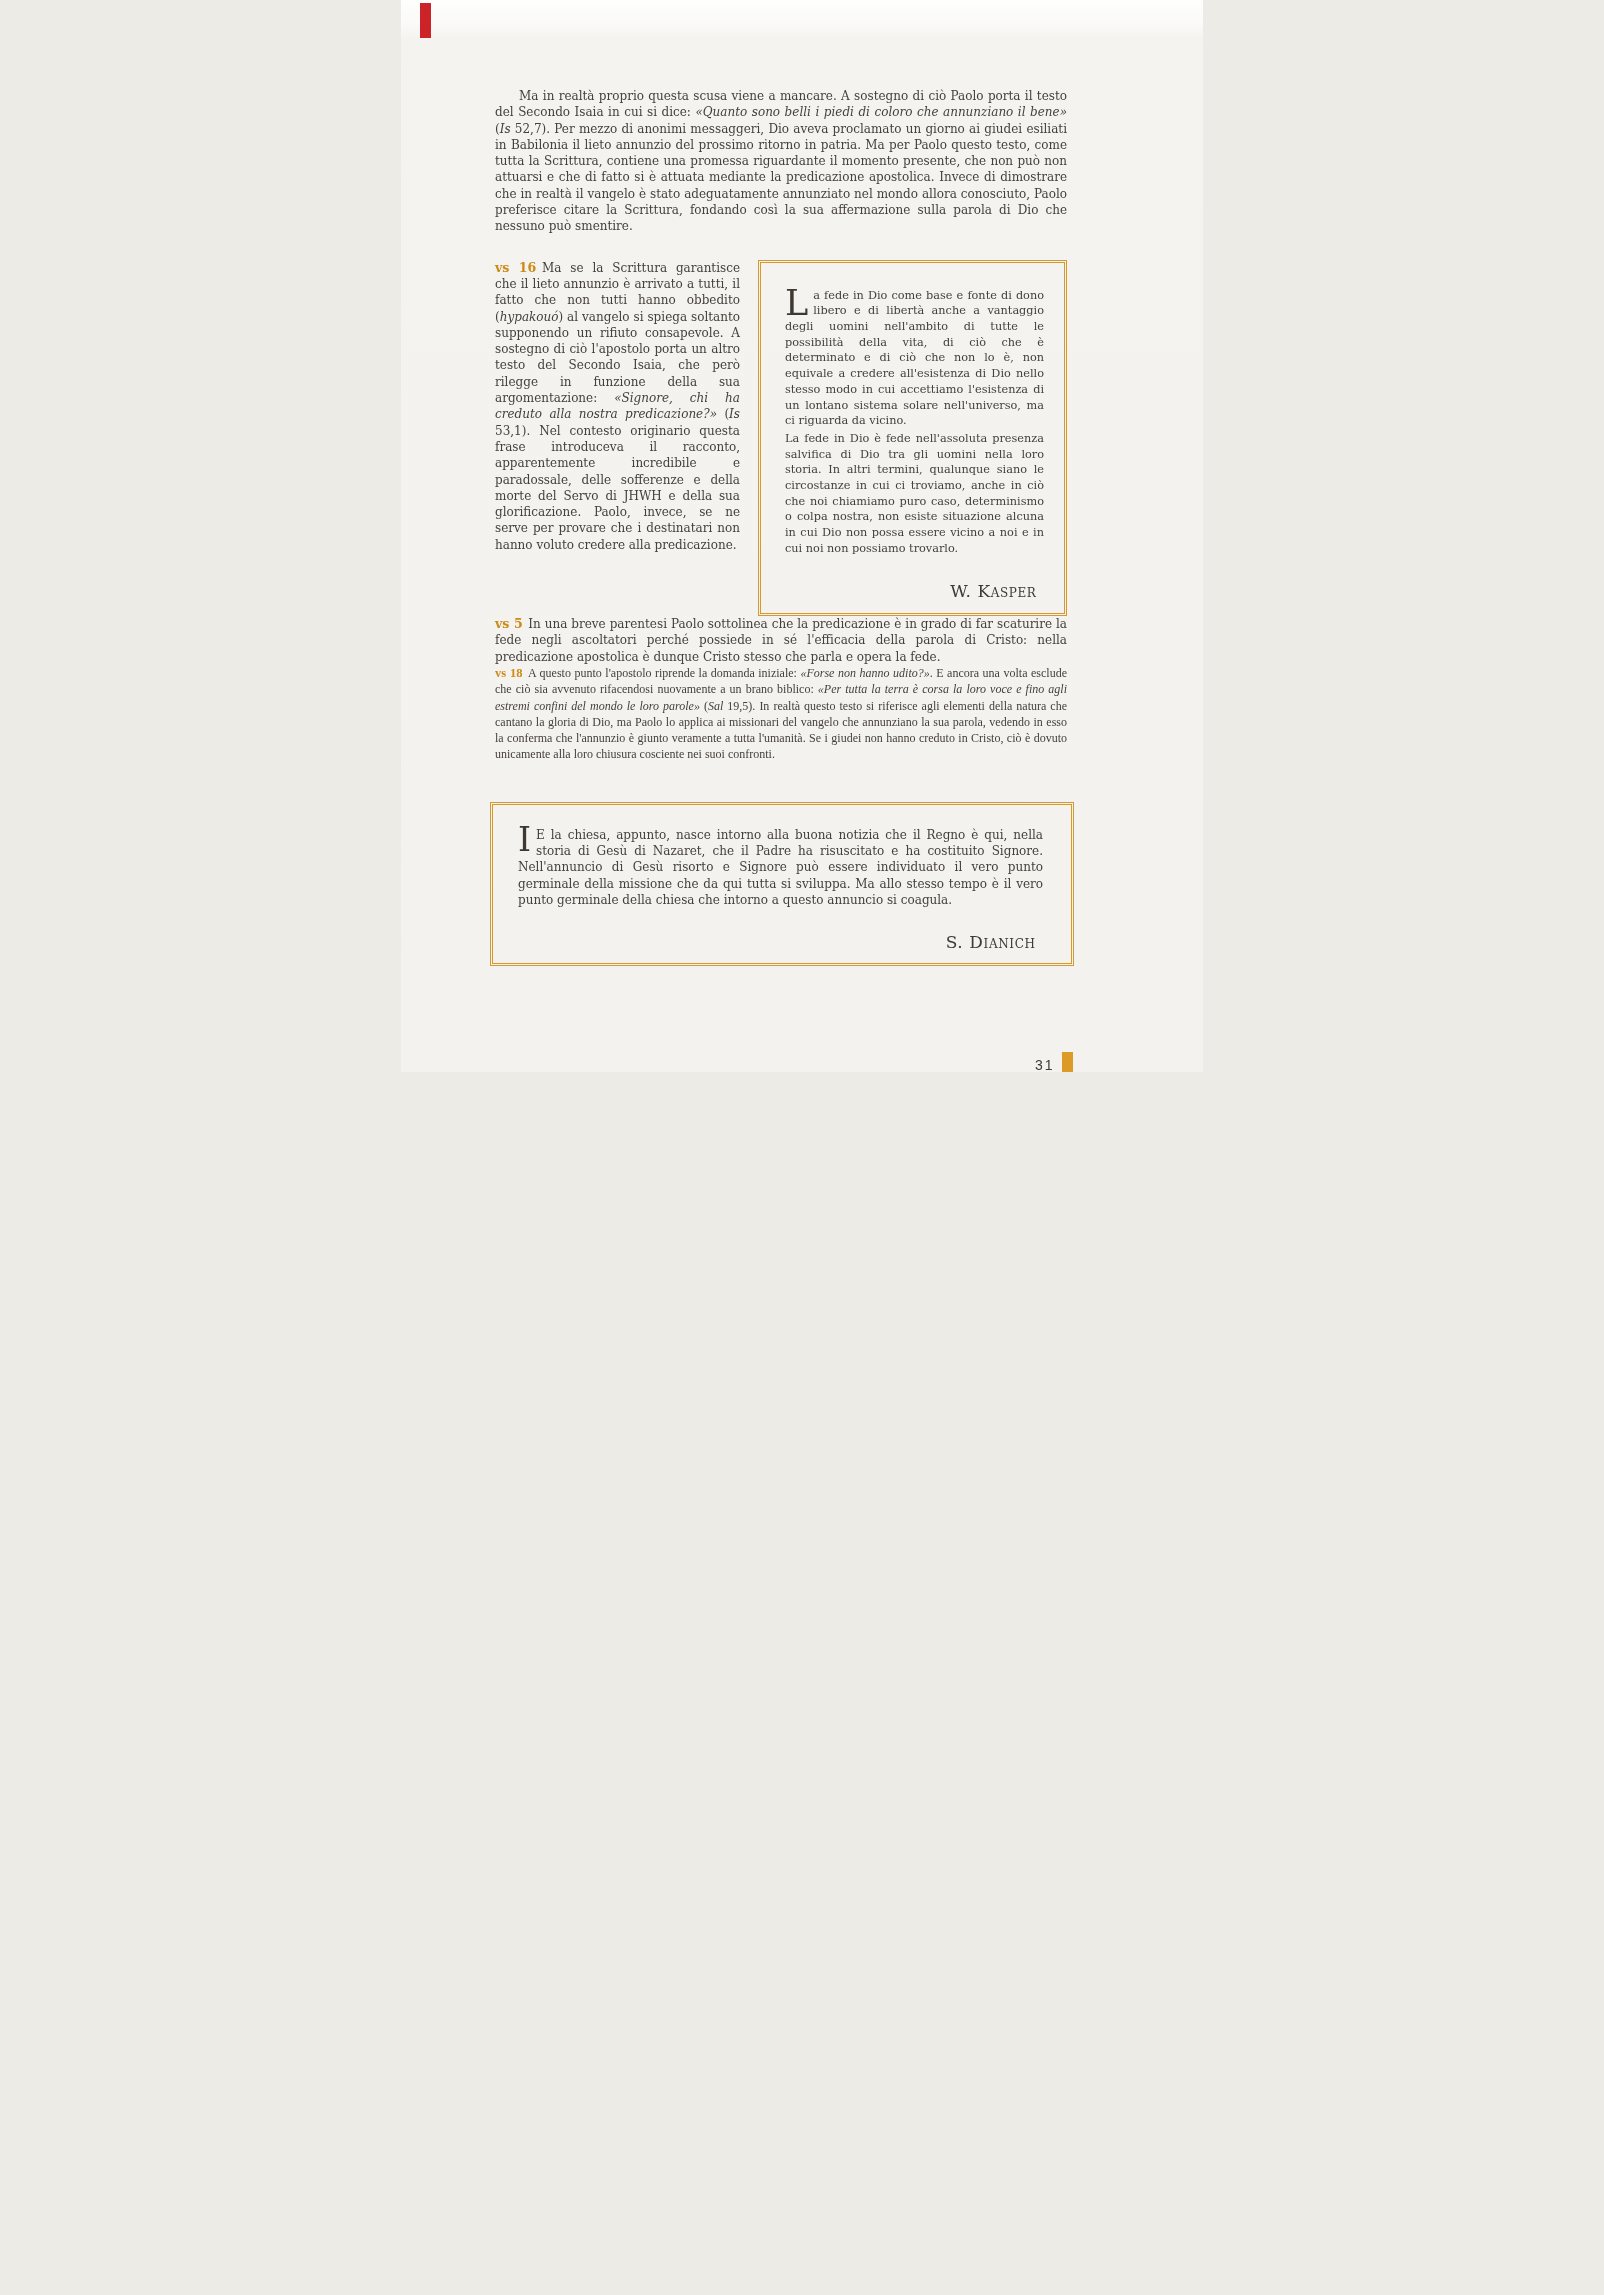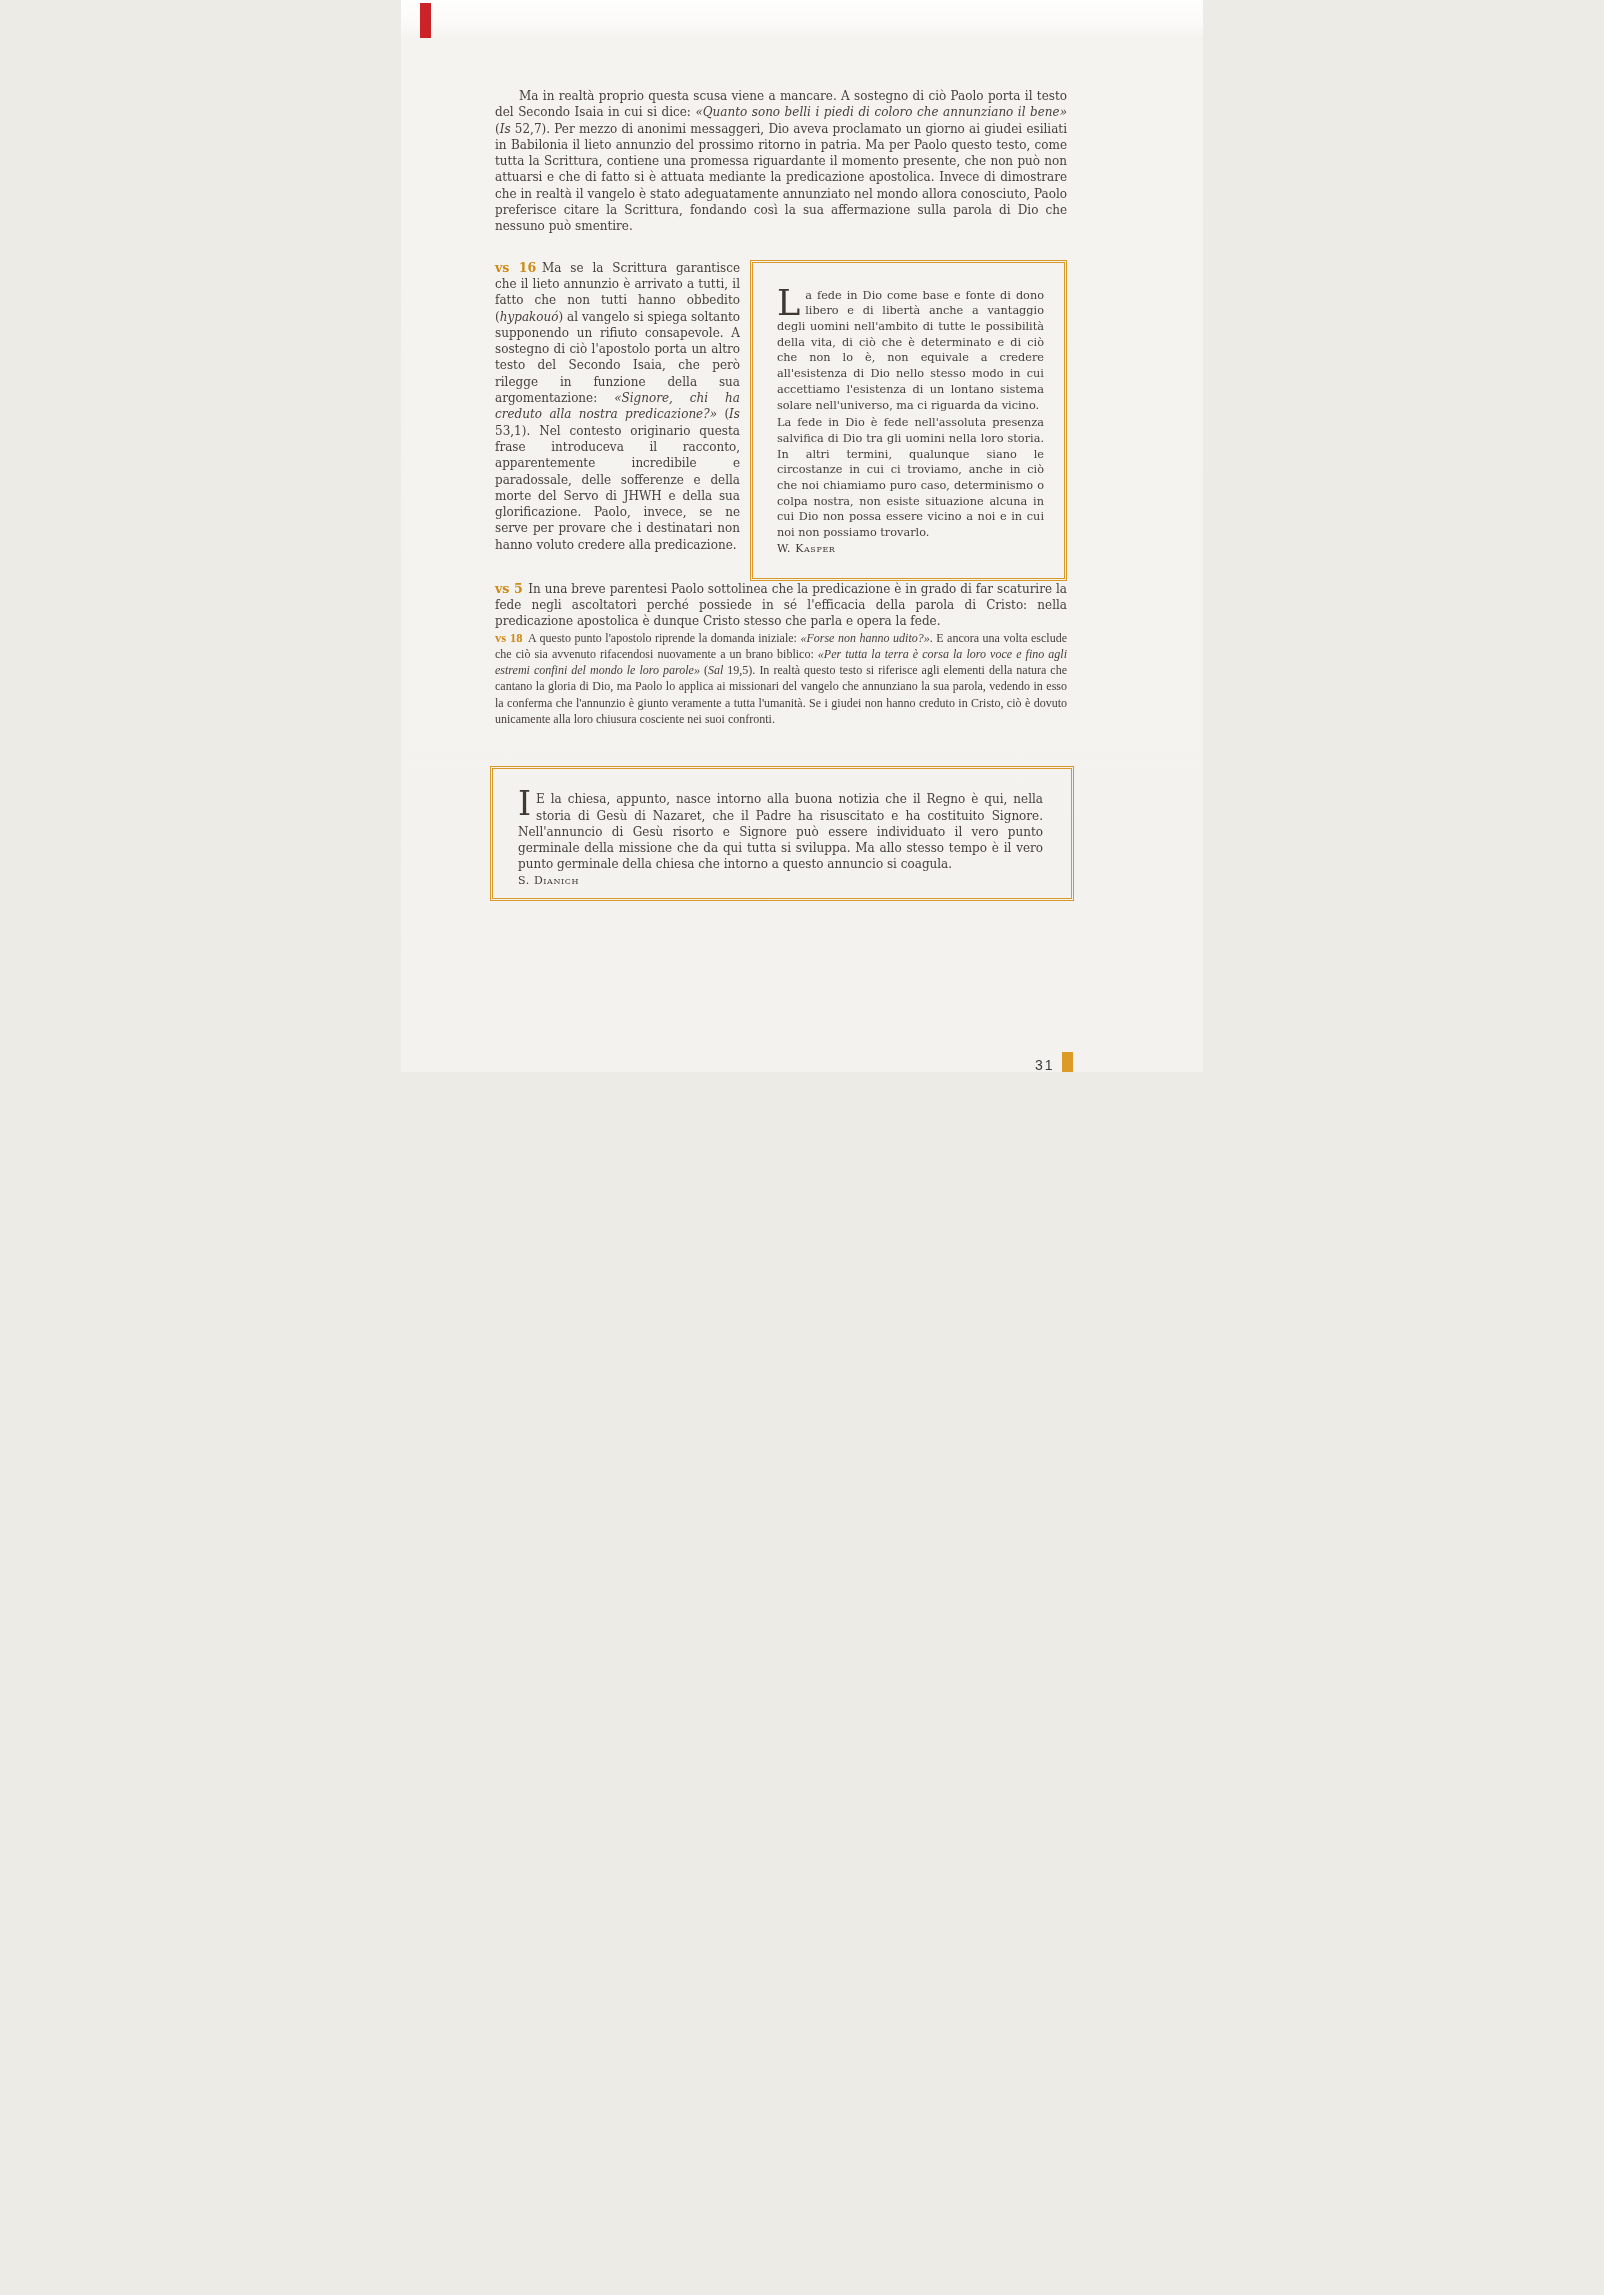--- a/index.html
+++ b/index.html
@@ -13,32 +13,32 @@
                #f4f2ee 1089px,#f8f7f4 1130px,#fcfbfa 1148px);
     overflow:hidden;
     font-family:"DejaVu Serif","Liberation Serif",serif;
     color:var(--ink);
   }
   .red-tab{position:absolute;left:19px;top:2.5px;width:11.3px;height:35px;background:var(--tab-red);}
   .content{position:absolute;left:94px;top:88px;width:572px;}
   p.body-par{margin:0;font-size:12px;line-height:16.3px;text-align:justify;}
   .intro{text-indent:24px;}
   .vs-label{color:var(--accent);font-weight:bold;font-size:12.6px;margin-right:5.6px;white-space:nowrap;}
-  .vs-row{display:flex;gap:10px;margin-top:25px;align-items:flex-start;}
+  .vs-row{display:flex;gap:18px;margin-top:25px;align-items:flex-start;}
   .vs-col{flex:0 0 245px;width:245px;}
   .quote-box{
     flex:1;box-sizing:border-box;min-height:321px;
     border:3.1px double var(--box-border);
     padding:25px 20px 12.6px 24px;
   }
   .quote-box .q{margin:0;font-size:11.3px;line-height:15.7px;text-align:justify;}
   .q2{margin-top:1.9px !important;}
   .dropcap{float:left;font-size:35px;line-height:26px;padding:1.9px 5px 0 0;color:#3e3833;}
-  .attribution{font-variant:small-caps;letter-spacing:0.6px;
-               font-size:11px;margin-top:1px;padding-right:7.5px;color:#403a36;}
+  .attribution{text-align:right;font-variant:small-caps;letter-spacing:0.6px;
+               font-size:17px;margin-top:24px;padding-right:7.5px;color:#403a36;}
   .vs17{margin-top:31px;}
   .vs18{margin-top:21.3px;font-family:Liberation Serif, serif;}
   .bottom-box{
     box-sizing:border-box;width:584px;margin:39px 0 0 -5px;
     border:3.1px double var(--box-border);
     padding:20px 28px 11.3px 25px;
   }
   .bottom-box .q{margin:0;font-size:12px;line-height:16.3px;text-align:justify;}
   .bottom-box .dropcap{font-size:33px;line-height:25px;}
   .page-number{position:absolute;left:634px;top:1057px;

